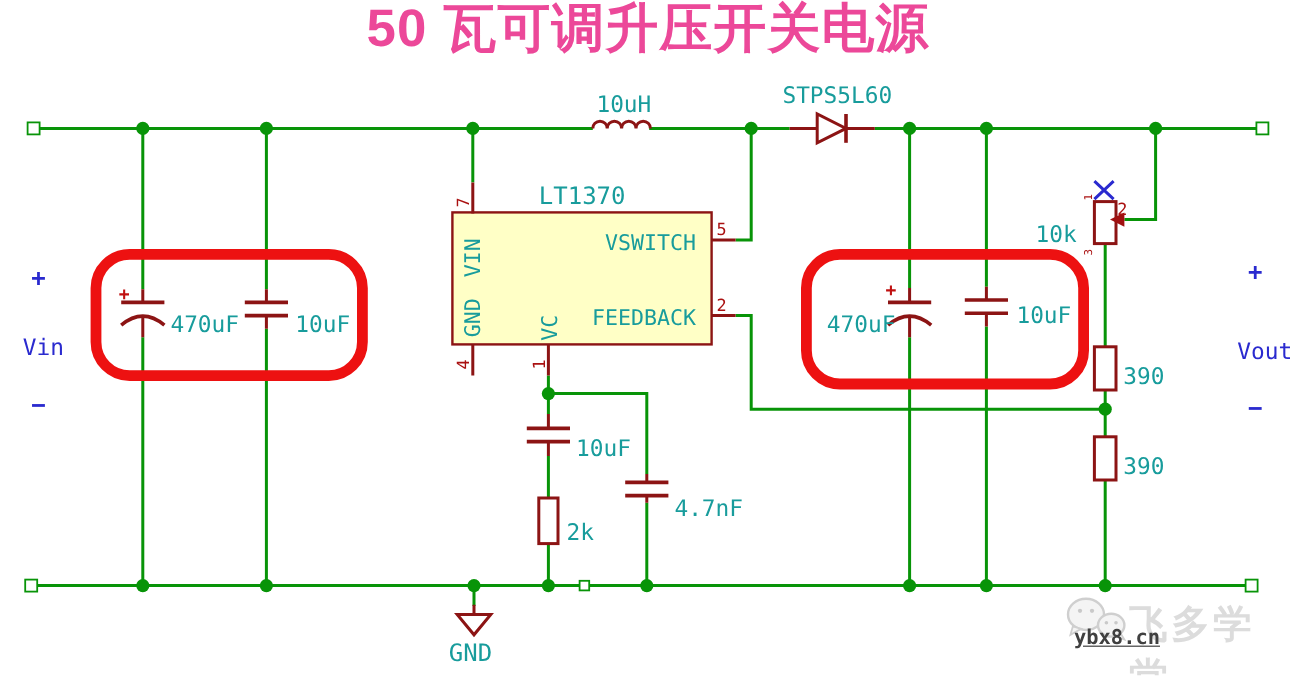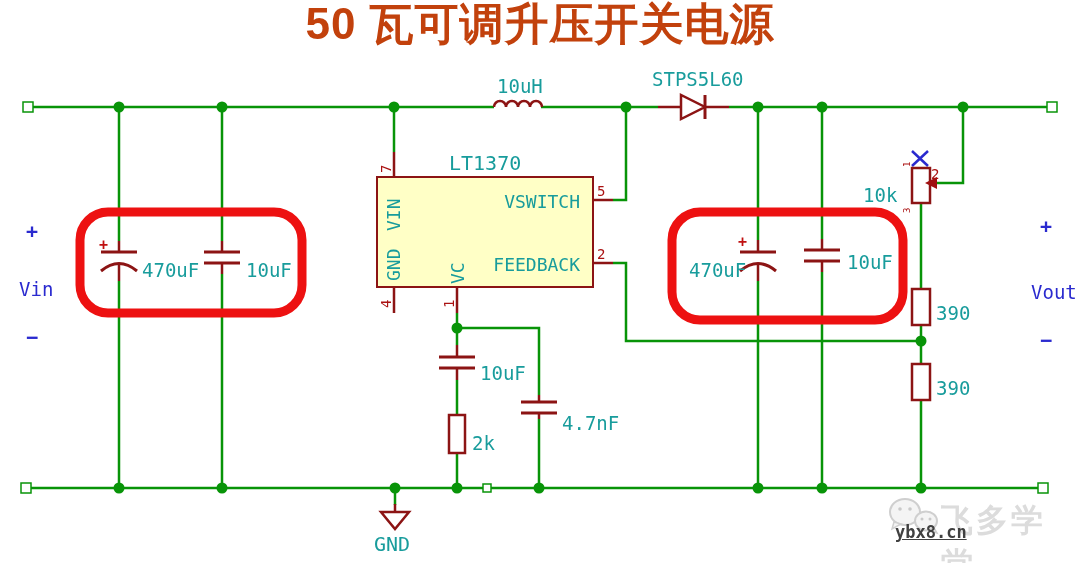--- a/index.html
+++ b/index.html
@@ -1,20 +1,20 @@
 <!DOCTYPE html>
 <html><head>
 <meta charset="utf-8">
 <style>
   html,body{margin:0;padding:0;background:#fff;}
   .stage{position:relative;width:1080px;height:563px;background:#fff;overflow:hidden;
          font-family:"DejaVu Sans Mono",monospace;}
   .title{position:absolute;top:0;left:0;right:0;text-align:center;
          font-family:"Liberation Sans",sans-serif;font-weight:bold;
-         font-size:44px;color:#c2410c;letter-spacing:1px;line-height:1.1;}
+         font-size:44px;color:#ec4899;letter-spacing:1px;line-height:1.1;}
   svg text{font-family:"DejaVu Sans Mono",monospace;}
   .t-val{fill:#189c9c;font-size:19px;}
   .t-val20{fill:#189c9c;font-size:20px;}
   .t-pin{fill:#189c9c;font-size:18px;}
   .t-num{fill:#aa1111;font-size:14px;}
   .t-numsm{fill:#aa1111;font-size:9px;}
   .t-plus{fill:#c01010;font-size:15px;font-weight:bold;}
   .t-port{fill:#2a2acf;font-size:19px;}
   .t-pm{fill:#2a2acf;font-size:20px;font-weight:bold;}
   .wire{stroke:#089408;stroke-width:2.5;fill:none;}

